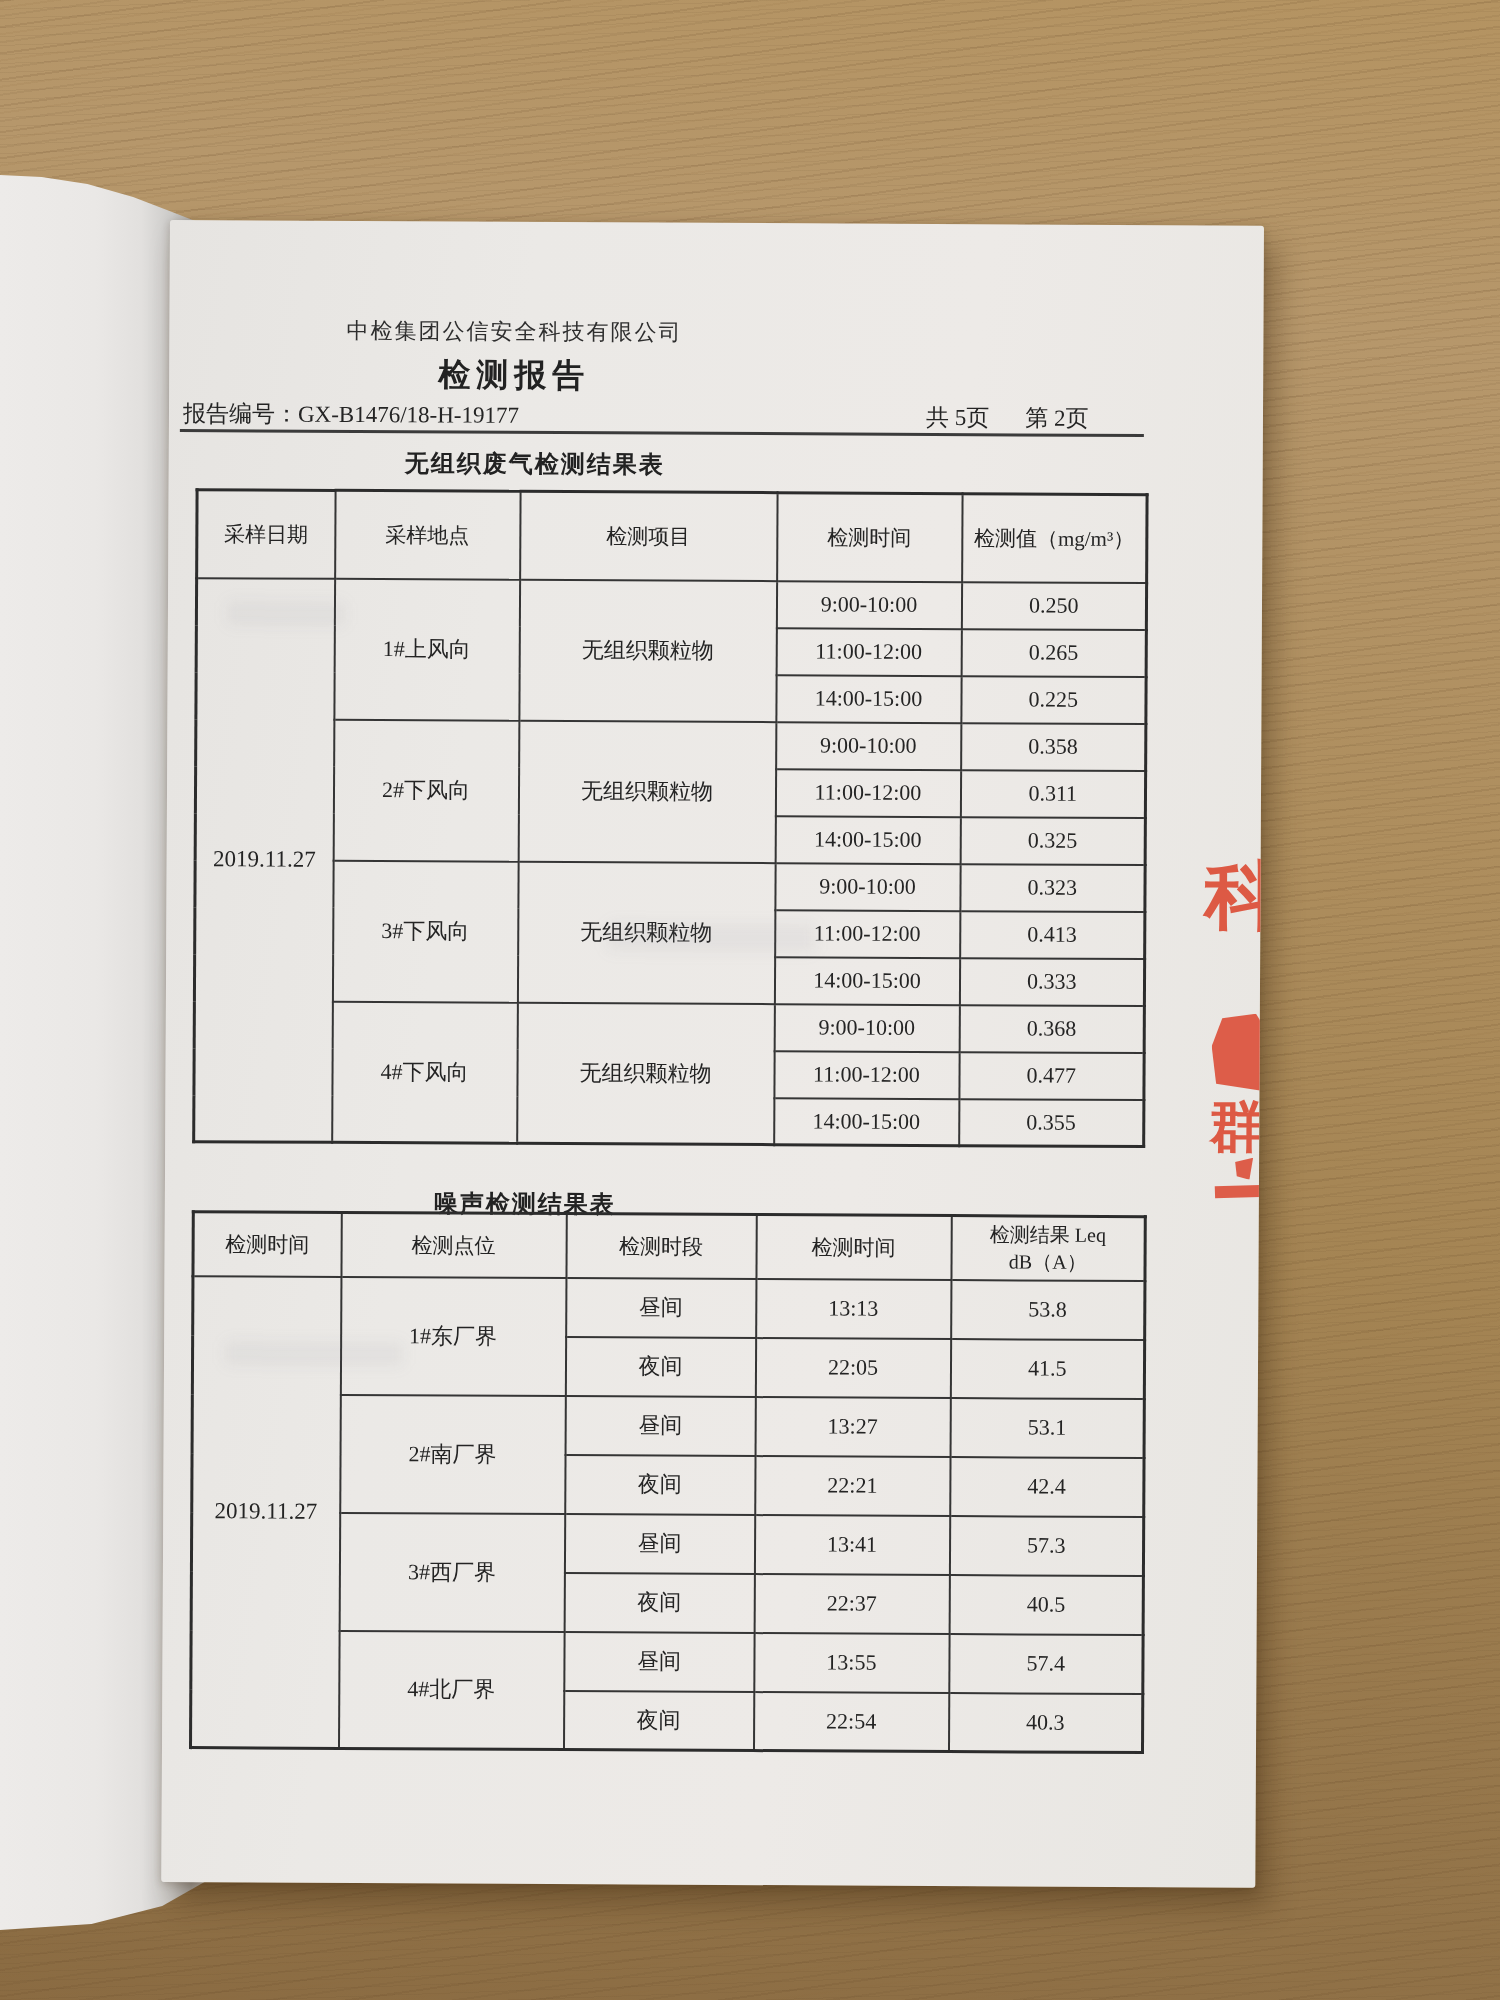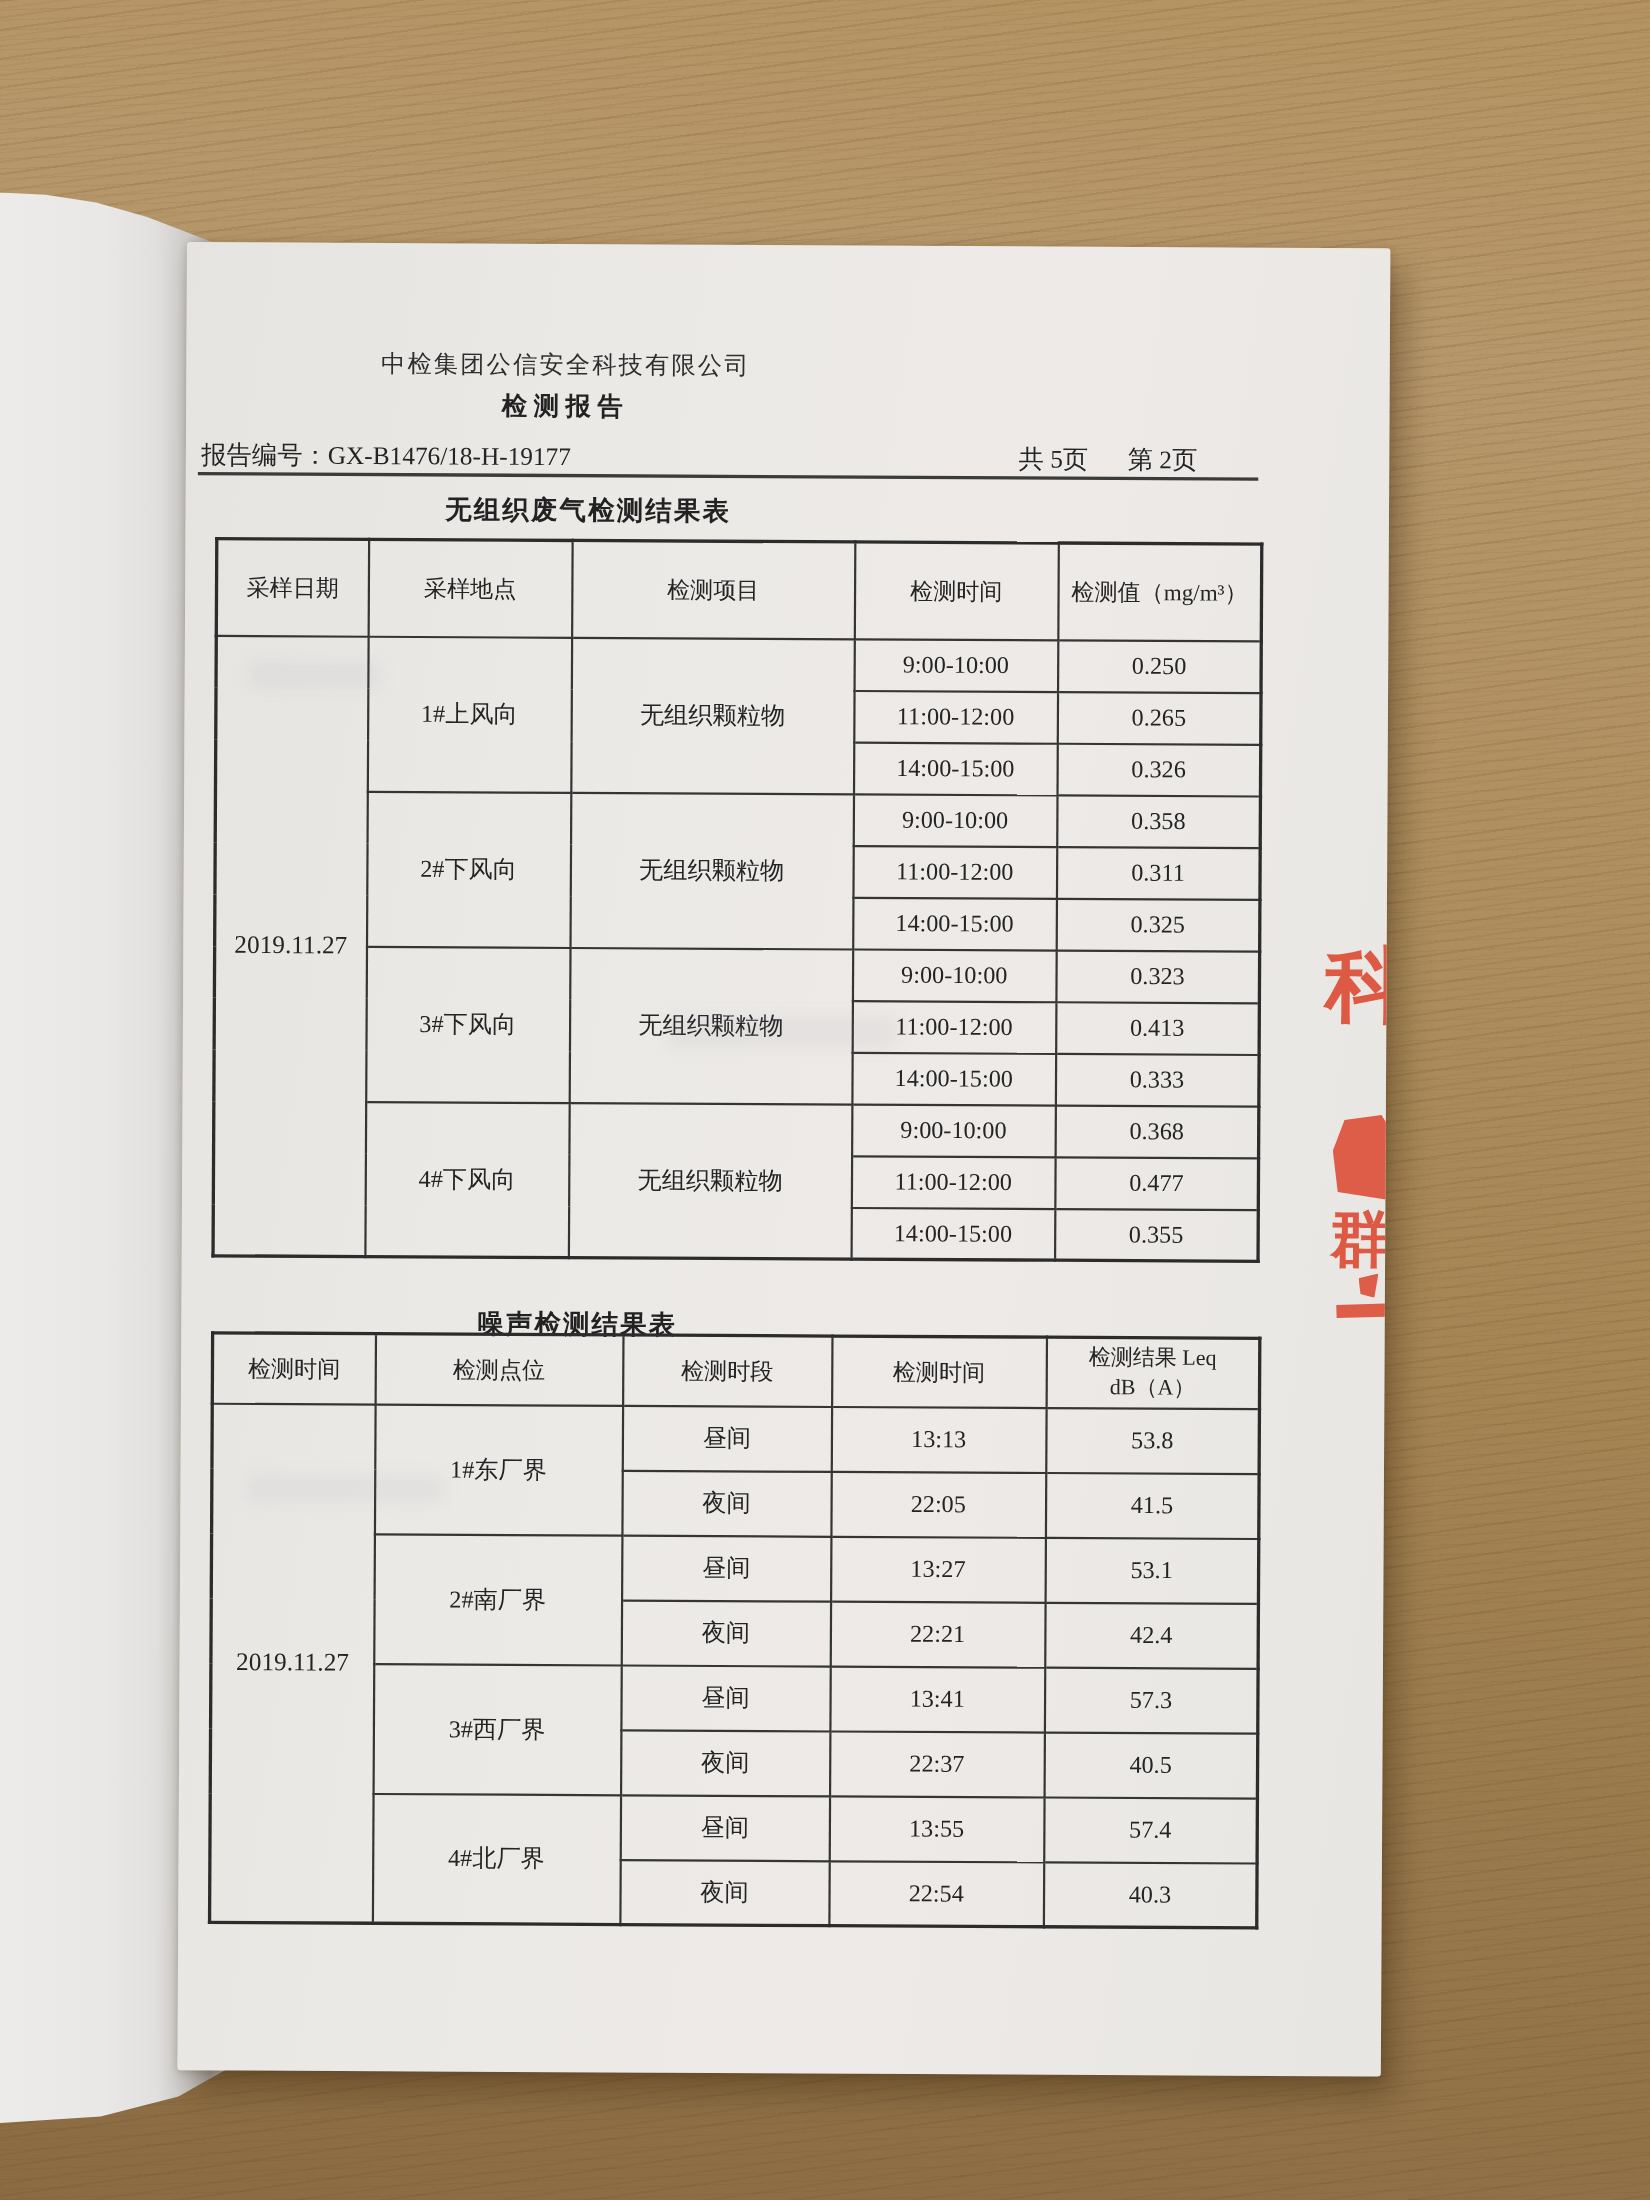--- a/index.html
+++ b/index.html
@@ -40,21 +40,21 @@
     box-shadow:12px 18px 30px rgba(58,38,14,0.38), 0 2px 8px rgba(58,38,14,0.22);
     transform:rotate(0.3deg);transform-origin:top left;
     overflow:hidden;color:#242424;
   }
   .company{
     position:absolute;left:345px;top:95px;transform:translateX(-50%);
     font-size:22px;letter-spacing:2px;white-space:nowrap;color:#2e2e2e;
   }
   .doc-title{
     position:absolute;left:345px;top:132px;transform:translateX(-50%);
-    font-size:23px;font-weight:bold;letter-spacing:6px;white-space:nowrap;color:#222;
+    font-size:32px;font-weight:bold;letter-spacing:6px;white-space:nowrap;color:#222;
   }
   .report-row{position:absolute;left:0;top:178px;width:100%;height:30px;font-size:23px;}
   .report-no{position:absolute;left:14px;top:0;white-space:nowrap;}
   .page-info{position:absolute;left:757px;top:0;width:230px;white-space:nowrap;}
   .page-info span.sep{display:inline-block;width:36px;}
   .rule{position:absolute;left:11px;top:209px;width:964px;height:3px;background:#3b3b3b;}
   .sec-title{
     position:absolute;transform:translateX(-50%);
     font-size:24px;font-weight:bold;letter-spacing:2px;white-space:nowrap;color:#222;
   }
@@ -129,21 +129,21 @@
         <td rowspan="3">无组织颗粒物</td>
         <td>9:00-10:00</td>
         <td>0.250</td>
       </tr>
       <tr class="r">
         <td>11:00-12:00</td>
         <td>0.265</td>
       </tr>
       <tr class="r">
         <td>14:00-15:00</td>
-        <td>0.326</td>
+        <td>0.225</td>
       </tr>
       <tr class="r">
         <td rowspan="3">2#下风向</td>
         <td rowspan="3">无组织颗粒物</td>
         <td>9:00-10:00</td>
         <td>0.358</td>
       </tr>
       <tr class="r">
         <td>11:00-12:00</td>
         <td>0.311</td>

